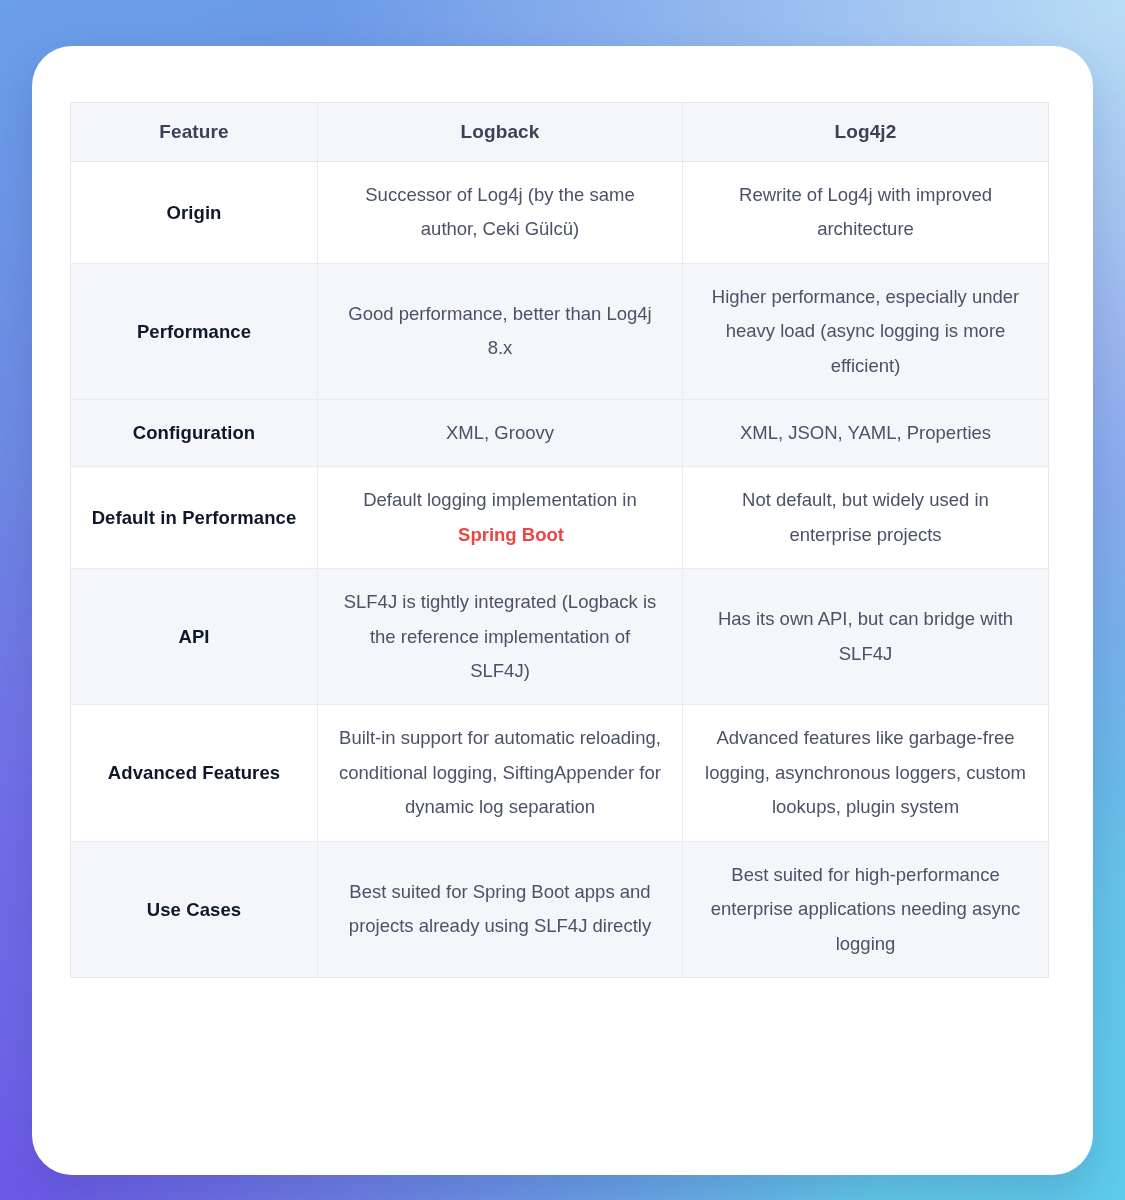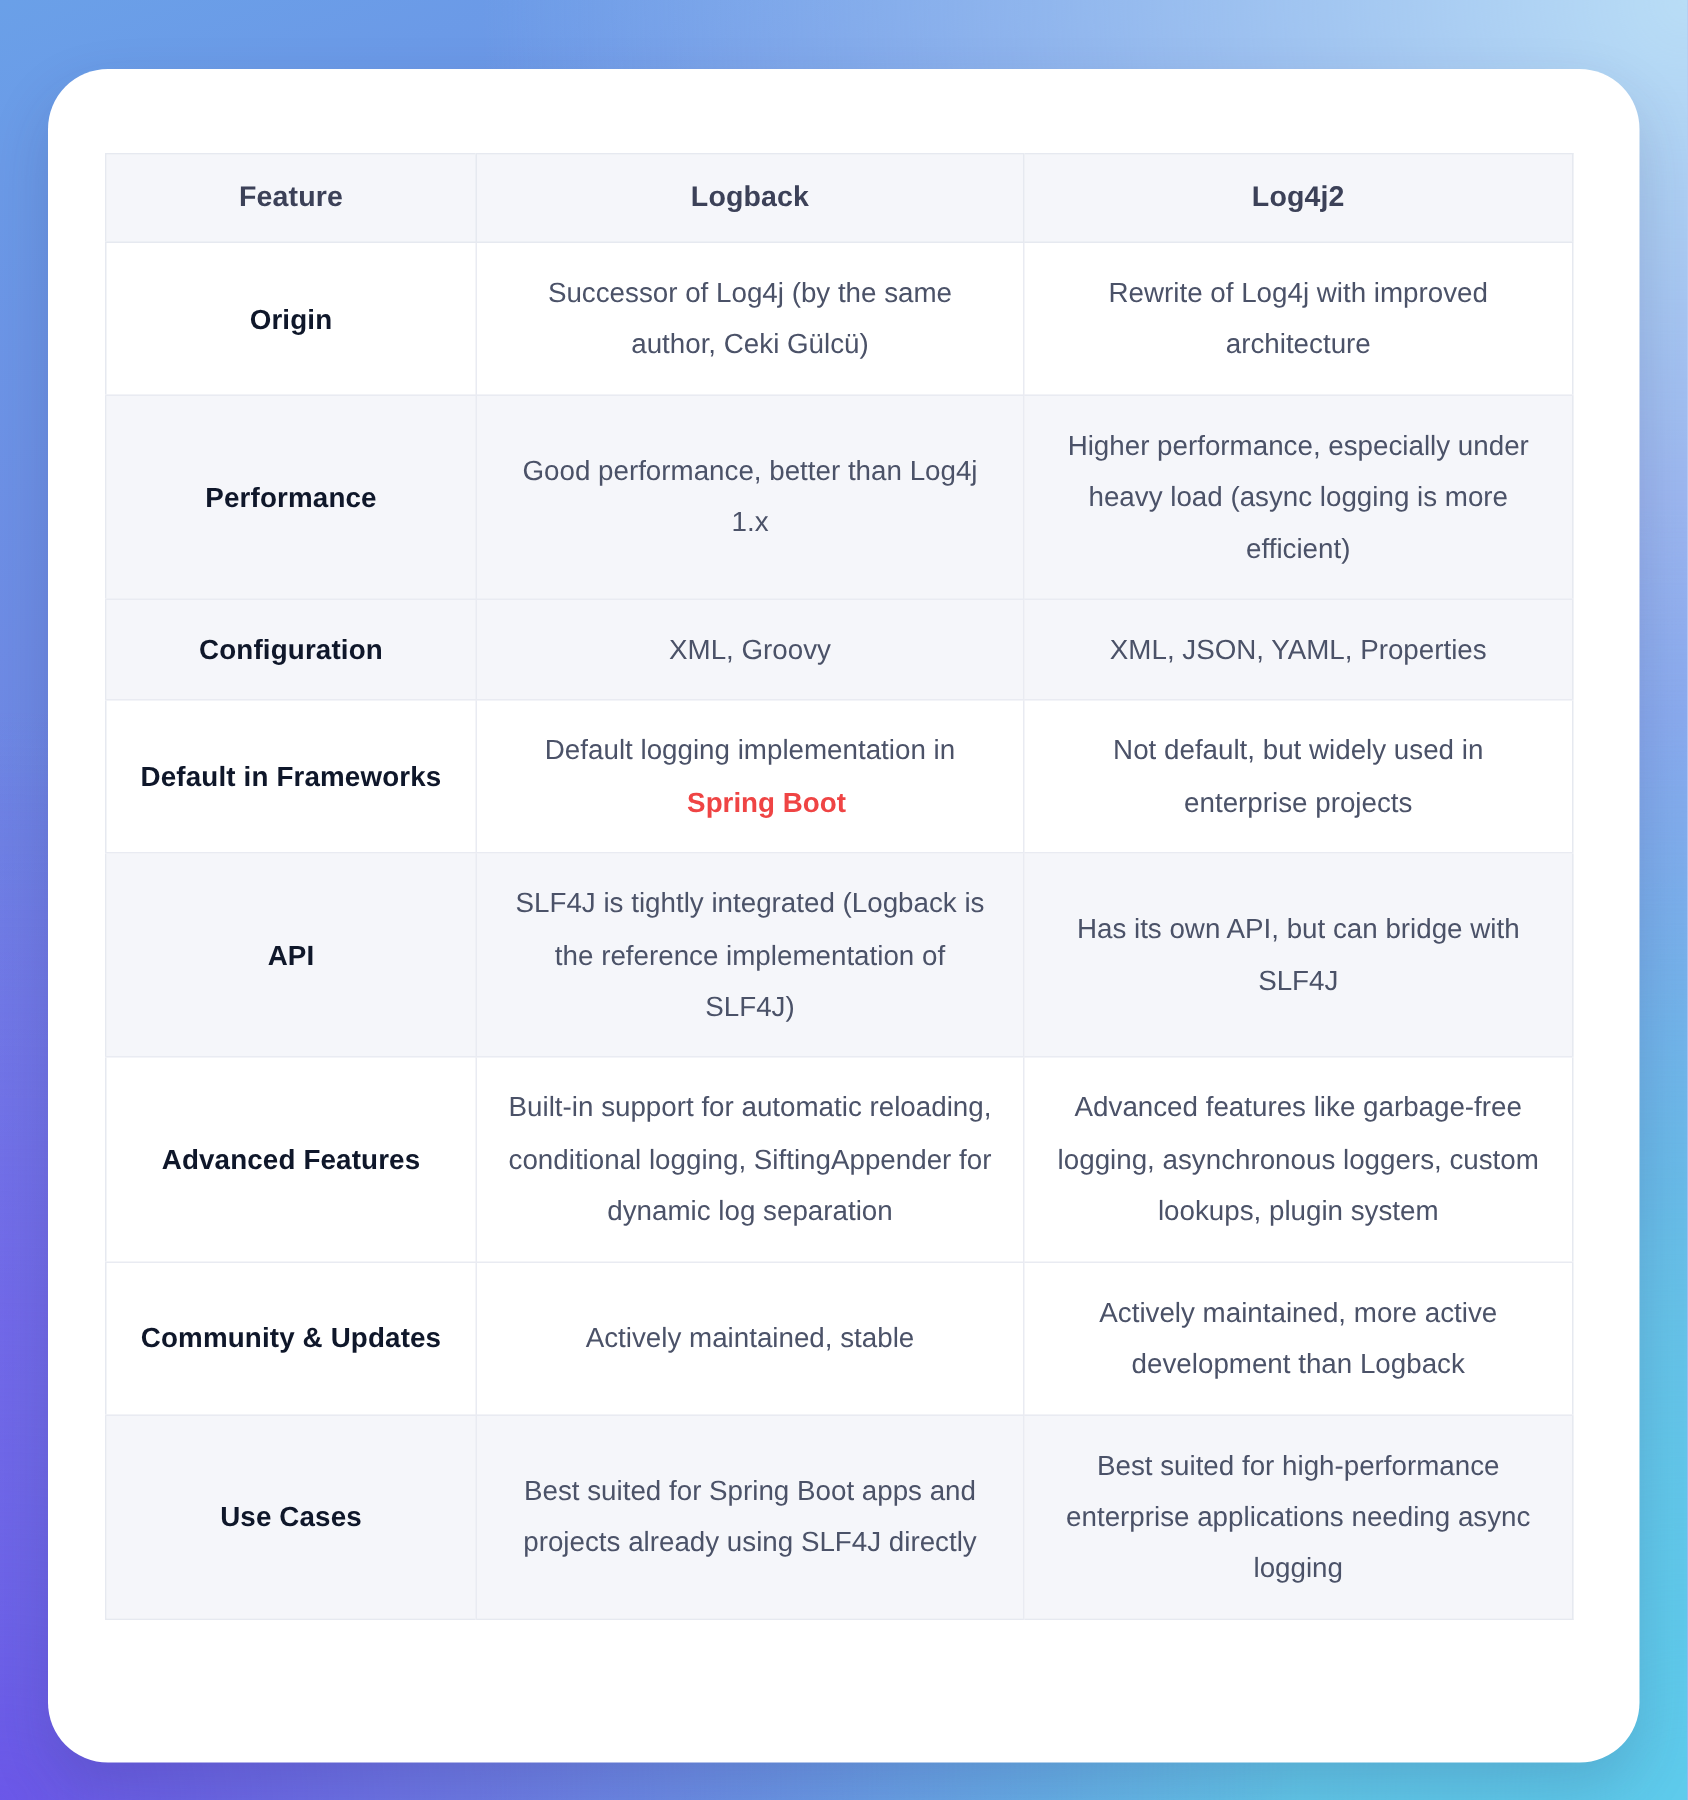--- a/index.html
+++ b/index.html
@@ -117,55 +117,50 @@
         <tbody>
 
           <tr class="plain">
             <td class="feature-cell">Origin</td>
             <td>Successor of Log4j (by the same author, Ceki Gülcü)</td>
             <td>Rewrite of Log4j with improved architecture</td>
           </tr>
 
           <tr class="alt">
             <td class="feature-cell">Performance</td>
-            <td>Good performance, better than Log4j 1.x</td>
+            <td>Good performance, better than Log4j 8.x</td>
             <td>Higher performance, especially under heavy load (async logging is more efficient)</td>
           </tr>
 
 
           <tr class="alt">
             <td class="feature-cell">Configuration</td>
             <td>XML, Groovy</td>
             <td>XML, JSON, YAML, Properties</td>
           </tr>
 
           <tr class="plain">
-            <td class="feature-cell">Default in Frameworks</td>
+            <td class="feature-cell">Default in Performance</td>
             <td><span>Default logging implementation in </span><span class="emphasis">Spring Boot</span></td>
             <td>Not default, but widely used in enterprise projects</td>
           </tr>
 
           <tr class="alt">
             <td class="feature-cell">API</td>
             <td>SLF4J is tightly integrated (Logback is the reference implementation of SLF4J)</td>
             <td>Has its own API, but can bridge with SLF4J</td>
           </tr>
 
           <tr class="plain">
             <td class="feature-cell">Advanced Features</td>
             <td>Built-in support for automatic reloading, conditional logging, SiftingAppender for dynamic log separation</td>
             <td>Advanced features like garbage-free logging, asynchronous loggers, custom lookups, plugin system</td>
           </tr>
 
 
-          <tr class="plain">
-            <td class="feature-cell">Community &amp; Updates</td>
-            <td>Actively maintained, stable</td>
-            <td>Actively maintained, more active development than Logback</td>
-          </tr>
 
           <tr class="alt">
             <td class="feature-cell">Use Cases</td>
             <td>Best suited for Spring Boot apps and projects already using SLF4J directly</td>
             <td>Best suited for high-performance enterprise applications needing async logging</td>
           </tr>
 
         </tbody>
       </table>
     </div>

